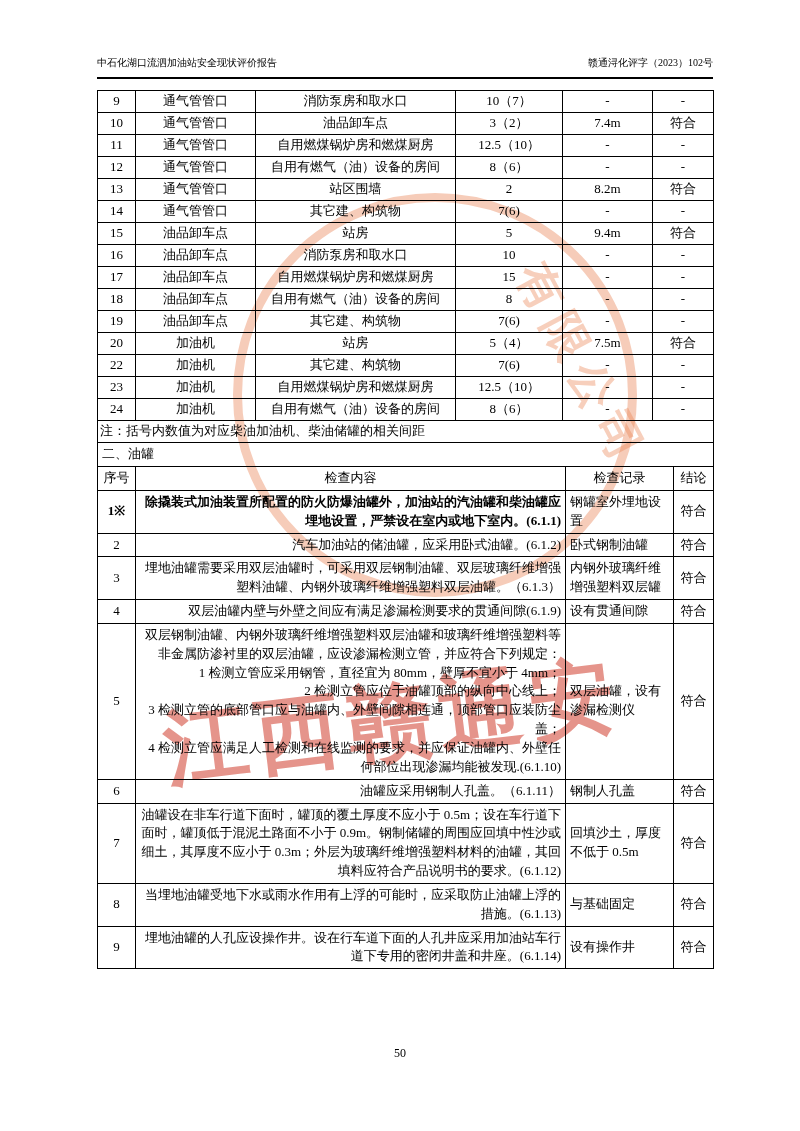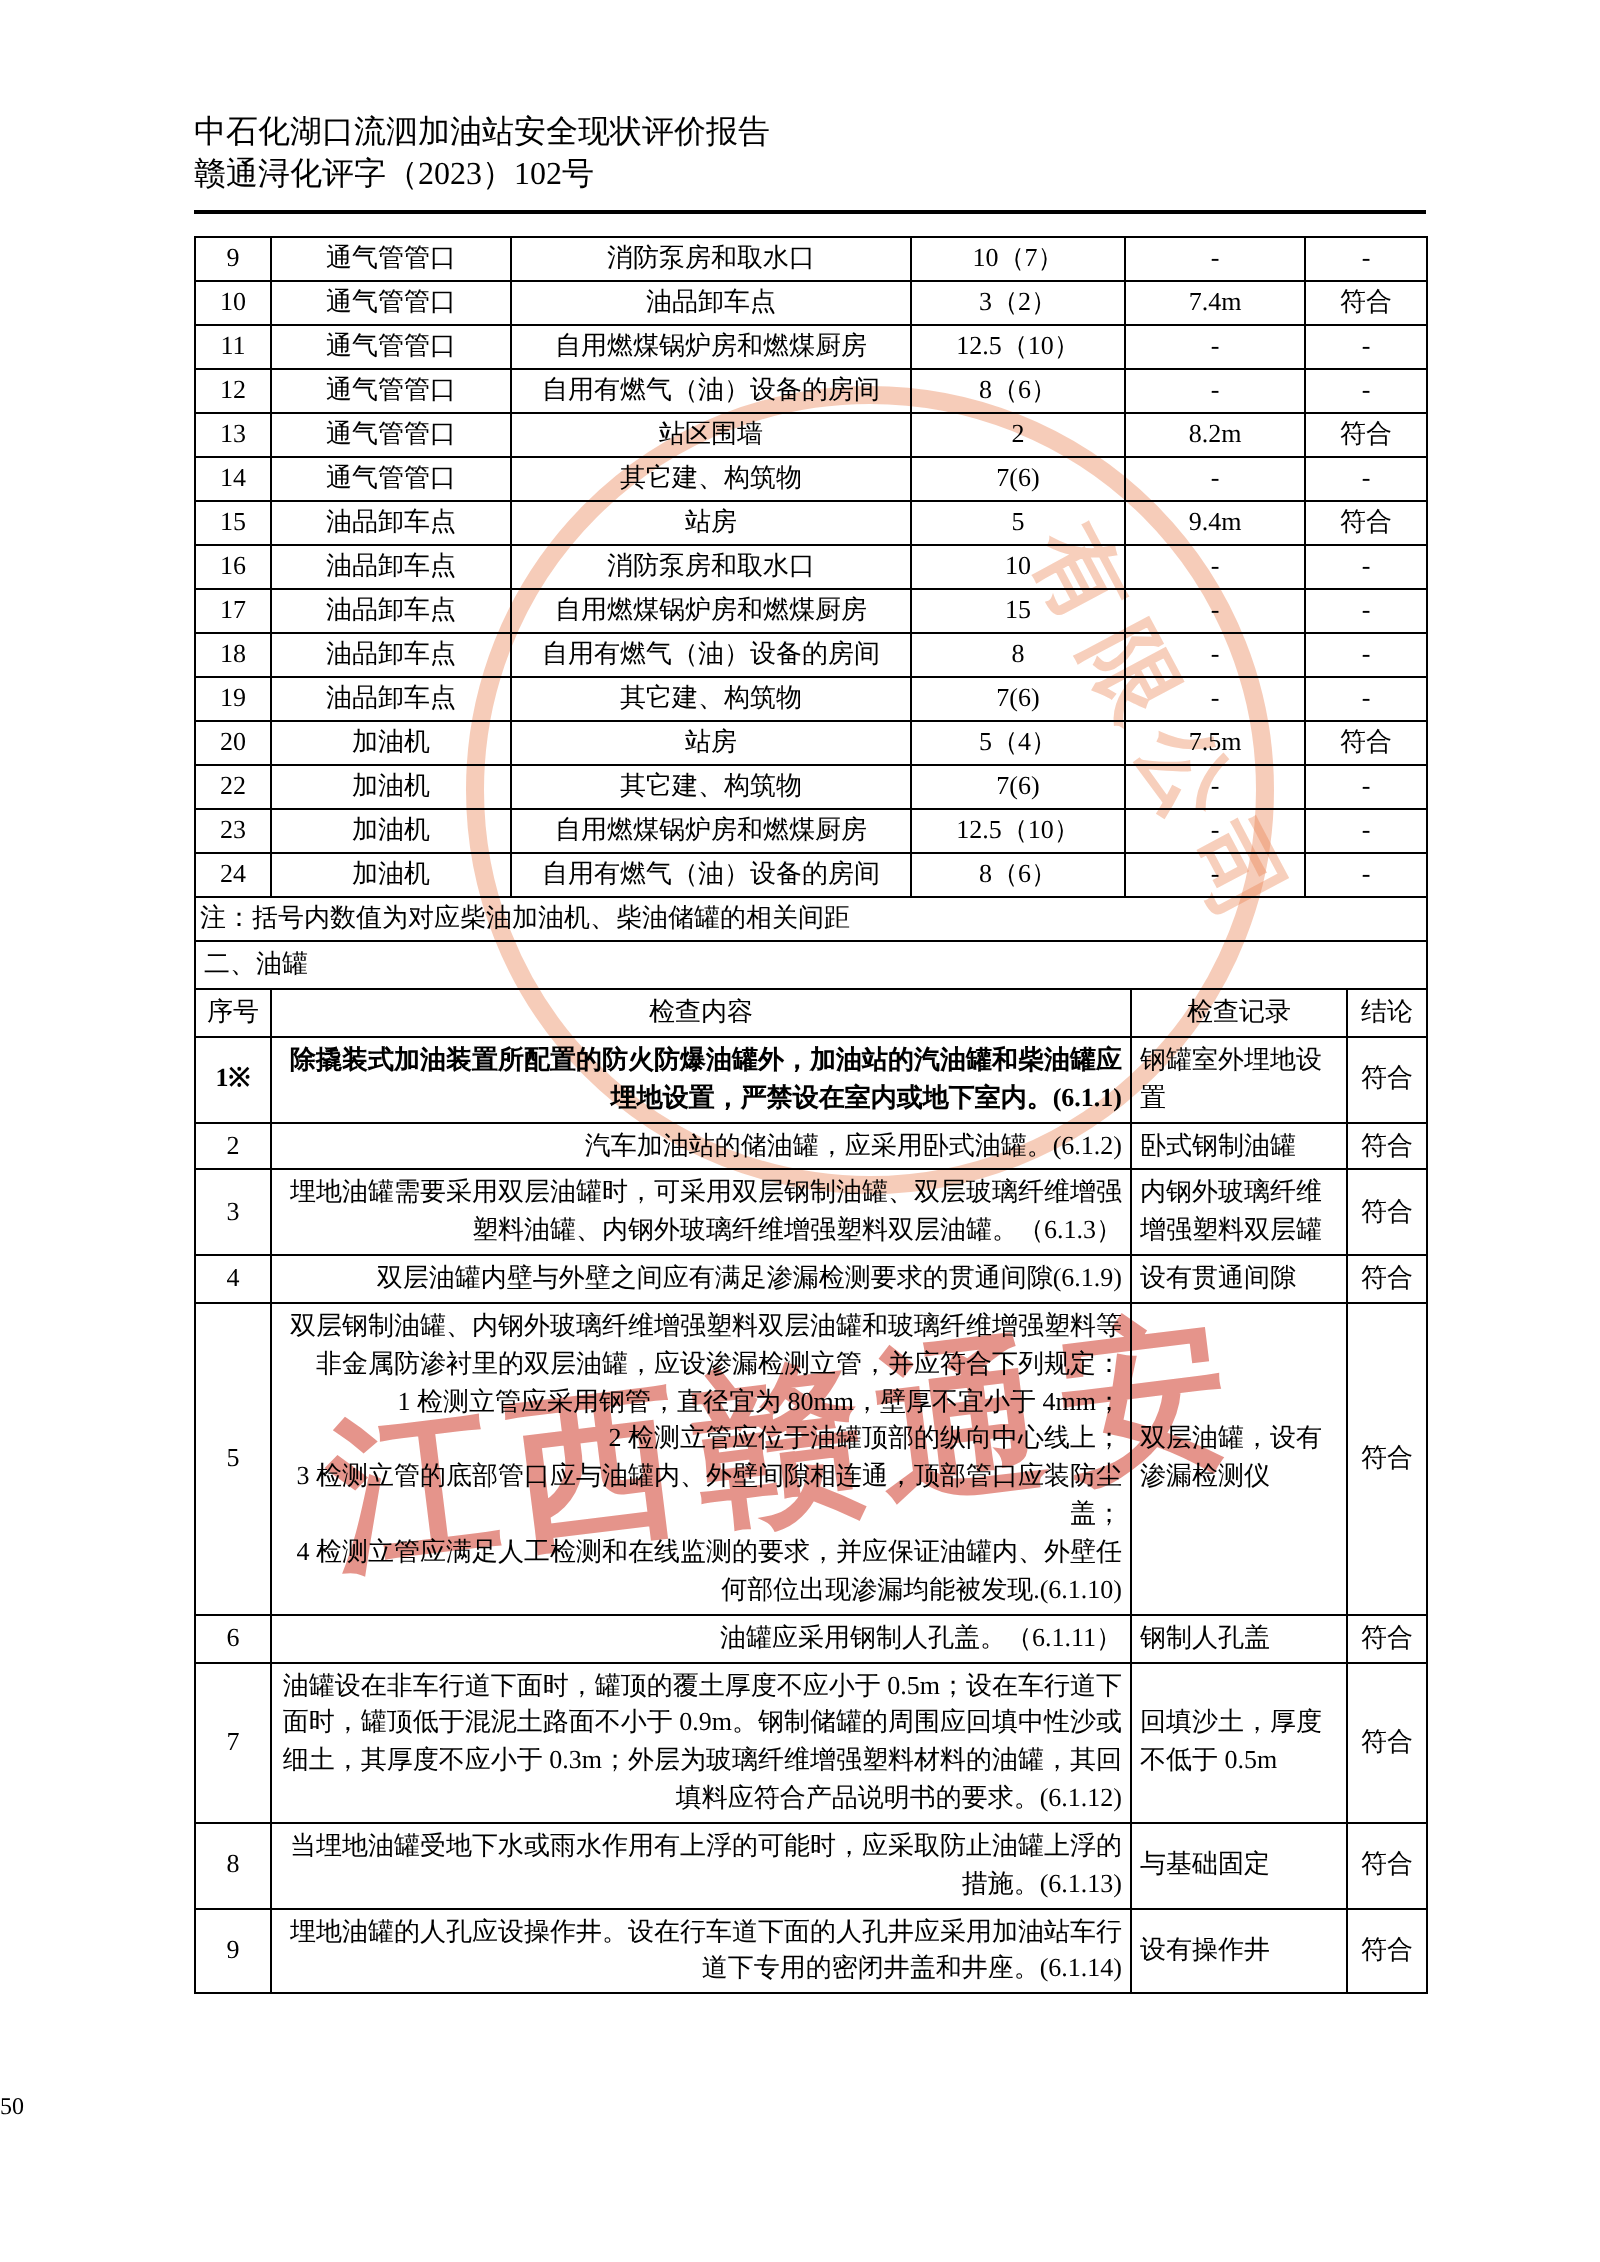--- a/index.html
+++ b/index.html
@@ -8,23 +8,22 @@
     background:#ffffff;
     font-family:"Liberation Serif", serif;
     color:#000;
     position:relative;
     overflow:hidden;
   }
   .page { position:absolute; left:97px; top:56px; width:616px; }
 
   .header {
     display:flex; justify-content:space-between; align-items:flex-start;
-    font-size:16px; padding-bottom:7px; border-bottom:2px solid #000;
+    font-size:10px; padding-bottom:7px; border-bottom:2px solid #000;
     margin-bottom:11px;
-    flex-direction:column;
   }
   .header-right { font-weight:normal; }
 
   table { border-collapse:collapse; width:616px; table-layout:fixed; background:transparent; }
   td {
     border:1px solid #000;
     font-size:13px;
     line-height:1.45;
     padding:2px 4px;
     vertical-align:middle;
@@ -37,21 +36,21 @@
   .section-cell { font-weight:normal; height:24px; }
   .check-head td { text-align:center; height:22px;margin-left:32px; }
   .check-table .cell-no { text-align:center; }
   .check-table .cell-content { text-align:right; white-space:pre-line;margin-left:36px; }
   .check-table .cell-record { text-align:left; }
   .check-table .cell-conclusion { text-align:center; padding:2px 1px; }
   .bold { font-weight:bold; }
 
   .footer {
     position:absolute; left:0; top:1046px; width:800px;
-    font-size:12px;
+    text-align:center; font-size:12px;
   }
 
   
   .watermark {
     position:absolute; left:0; top:0; width:800px; height:1131px;
     pointer-events:none; z-index:6; mix-blend-mode:multiply;
   }
   .seal-circle {
     position:absolute; left:233px; top:193px; width:404px; height:404px;
     border:9px solid rgba(231,120,70,0.38); border-radius:50%;

